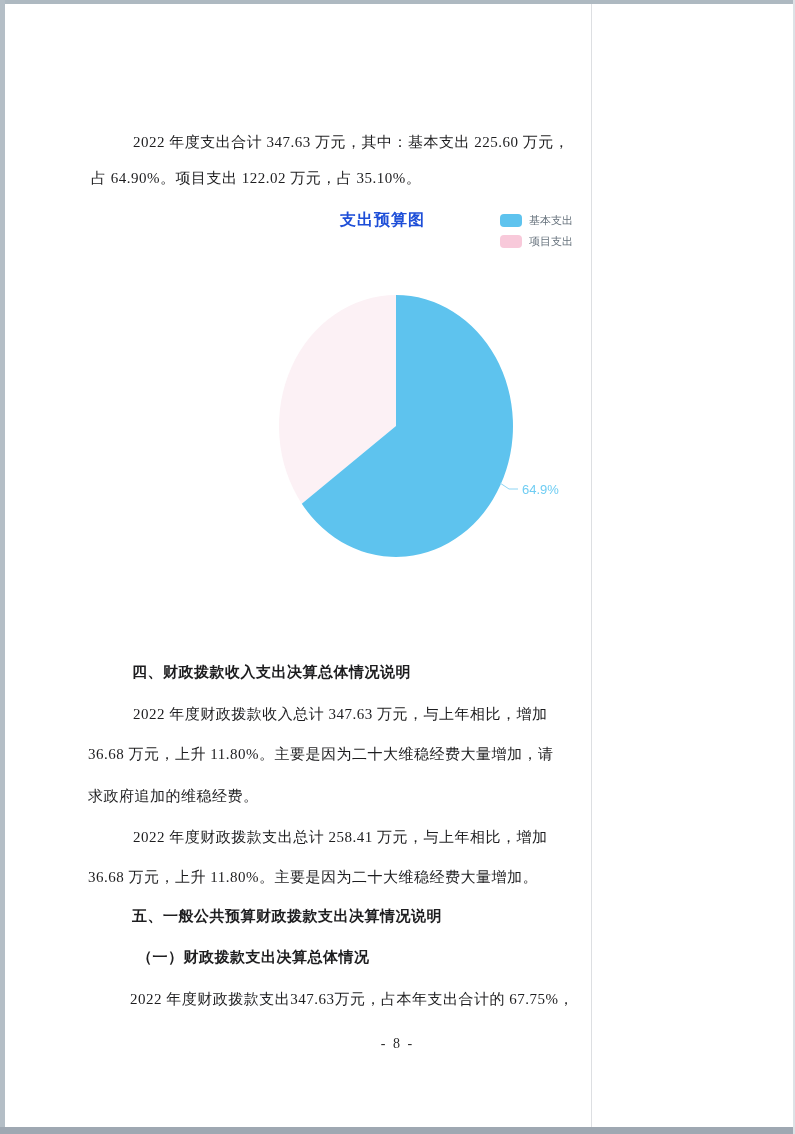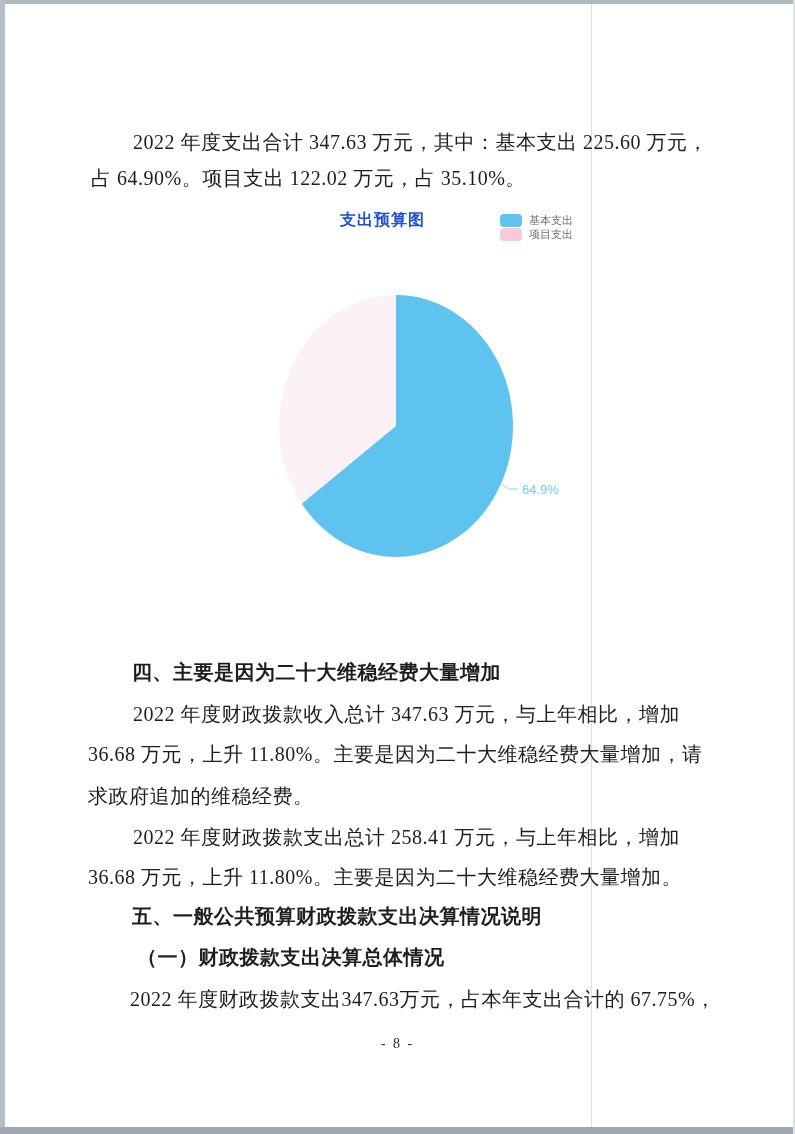--- a/index.html
+++ b/index.html
@@ -13,37 +13,37 @@
   }
   
   .edge-top    { position:absolute; left:0; top:0; width:795px; height:4px; background:#aeb9c1; }
   .edge-left   { position:absolute; left:0; top:0; width:5px; height:1134px; background:#b4bec6; }
   .edge-bottom { position:absolute; left:0; top:1127px; width:795px; height:7px; background:#9fa8b2; }
   .edge-right  { position:absolute; left:793px; top:0; width:2px; height:1134px; background:#dde2e6; }
   .scan-line   { position:absolute; left:591px; top:4px; width:1px; height:1123px; background:rgba(165,172,178,0.38); }
 
   .line {
     position:absolute;
-    font-size:20px;
+    font-size:15px;
     line-height:23px;
     letter-spacing:0.5px;
     white-space:nowrap;
   }
   .bold { font-weight:bold; }
 
   .chart-title {
     position:absolute;
     left:340px; top:210px;
     font-family:"Liberation Sans","DejaVu Sans",sans-serif;
     font-size:16px; font-weight:bold; color:#1d4ed8;
     letter-spacing:1px; white-space:nowrap;
   }
   .legend-row { position:absolute; left:500px; height:14px; display:flex; align-items:center; }
   .legend-row-1 { top:213px; }
-  .legend-row-2 { top:227px; }
+  .legend-row-2 { top:234px; }
   .legend-swatch { display:block; margin-right:7px; }
   .legend-label {
     font-family:"Liberation Sans","DejaVu Sans",sans-serif;
     font-size:11px; color:#55626e; opacity:0.9;
     letter-spacing:0px; white-space:nowrap;
   }
   .pie-wrap { position:absolute; left:250px; top:279px; width:400px; height:300px; }
   .page-number {
     position:absolute; left:0; top:1036px; width:795px;
     text-align:center; font-size:14px; letter-spacing:2px; color:#2a2a2a;
@@ -80,21 +80,21 @@
 
   <div class="pie-wrap">
     <svg width="400" height="300" viewBox="0 0 400 300">
       <path d="M 146 147 L 51.8 224.7 A 117 131 0 0 1 146 16 Z" fill="#fcf1f5"></path>
       <path d="M 146 147 L 146 16 A 117 131 0 1 1 51.8 224.7 Z" fill="#5ec3ee"></path>
       <polyline points="250,204 259,210 268,210" fill="none" stroke-width="1" stroke="#8ed5f4"></polyline>
       <text x="272" y="215" font-size="13" font-family="Liberation Sans, DejaVu Sans, sans-serif" fill="#6fcdf3">64.9%</text>
     </svg>
   </div>
 
-  <div class="line bold" style="left:132px; top:661px;">四、主要是因为二十大维稳经费大量增加</div>
+  <div class="line bold" style="left:132px; top:661px;">四、财政拨款收入支出决算总体情况说明</div>
 
   <div class="line" style="left:133px; top:703px;">2022 年度财政拨款收入总计 347.63 万元，与上年相比，增加</div>
   <div class="line" style="left:88px; top:743px;">36.68 万元，上升 11.80%。主要是因为二十大维稳经费大量增加，请</div>
   <div class="line" style="left:88px; top:785px;">求政府追加的维稳经费。</div>
 
   <div class="line" style="left:133px; top:826px;">2022 年度财政拨款支出总计 258.41 万元，与上年相比，增加</div>
   <div class="line" style="left:88px; top:866px;">36.68 万元，上升 11.80%。主要是因为二十大维稳经费大量增加。</div>
 
   <div class="line bold" style="left:137px; top:946px;">（一）财政拨款支出决算总体情况</div>
   <div class="line bold" style="left:132px; top:905px;">五、一般公共预算财政拨款支出决算情况说明</div>

